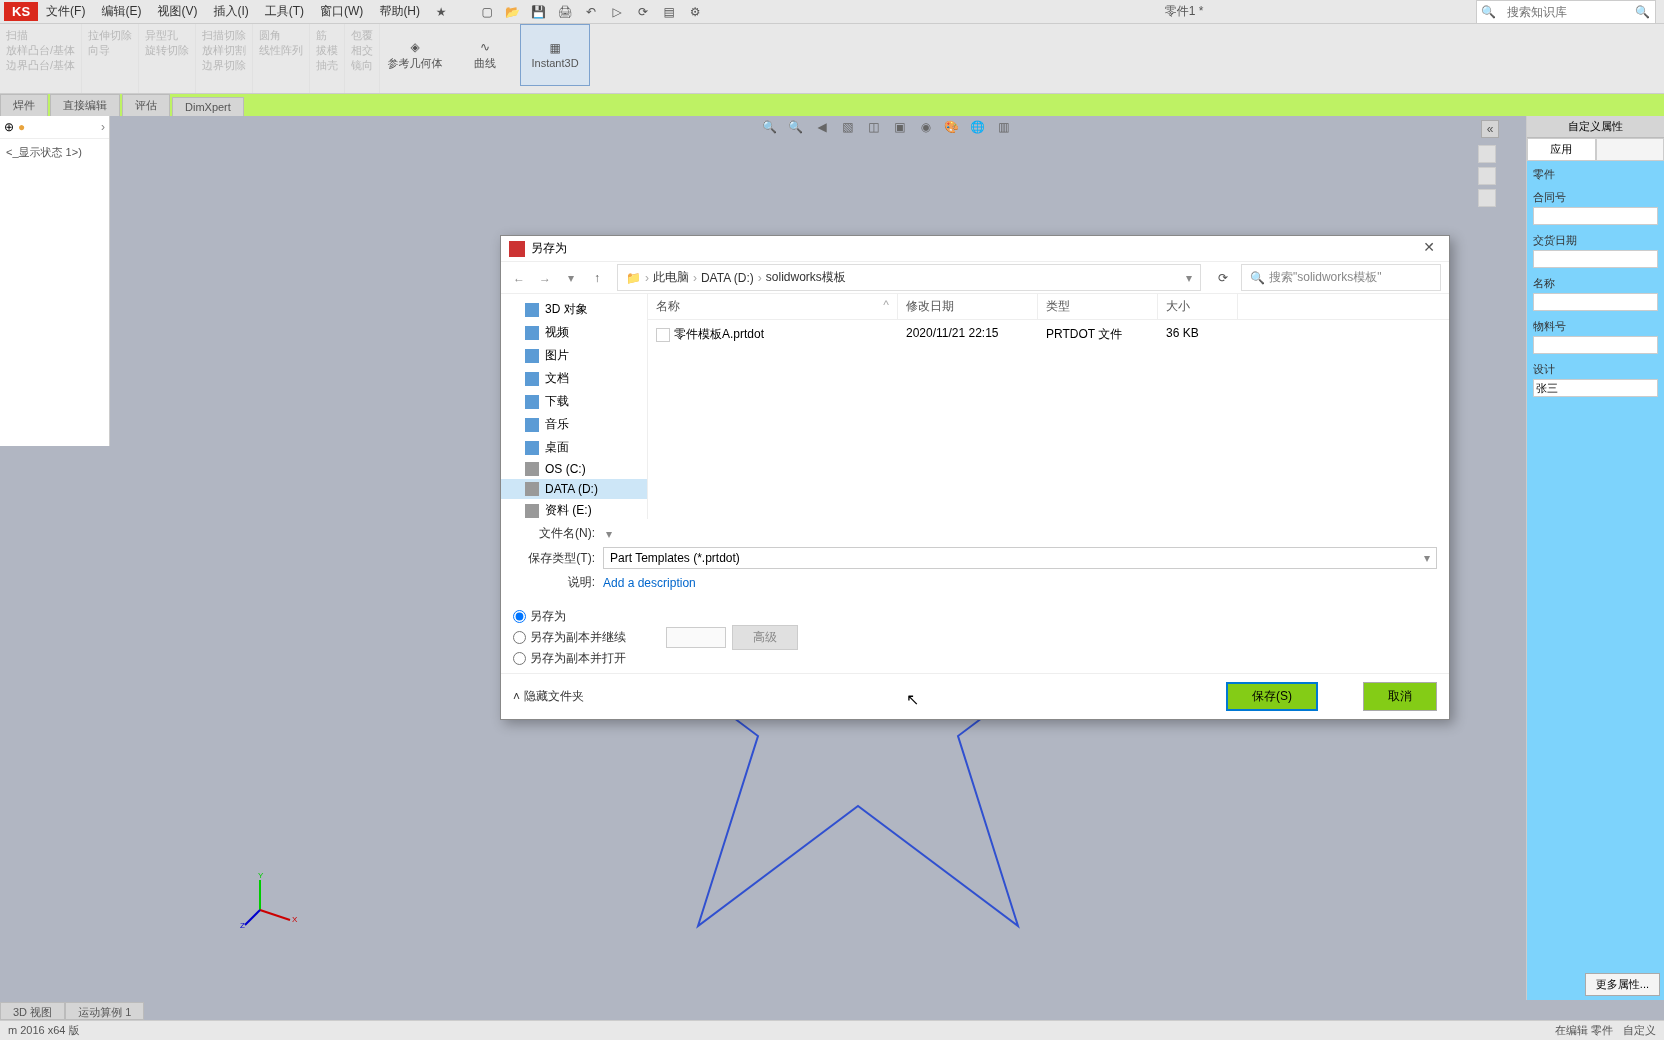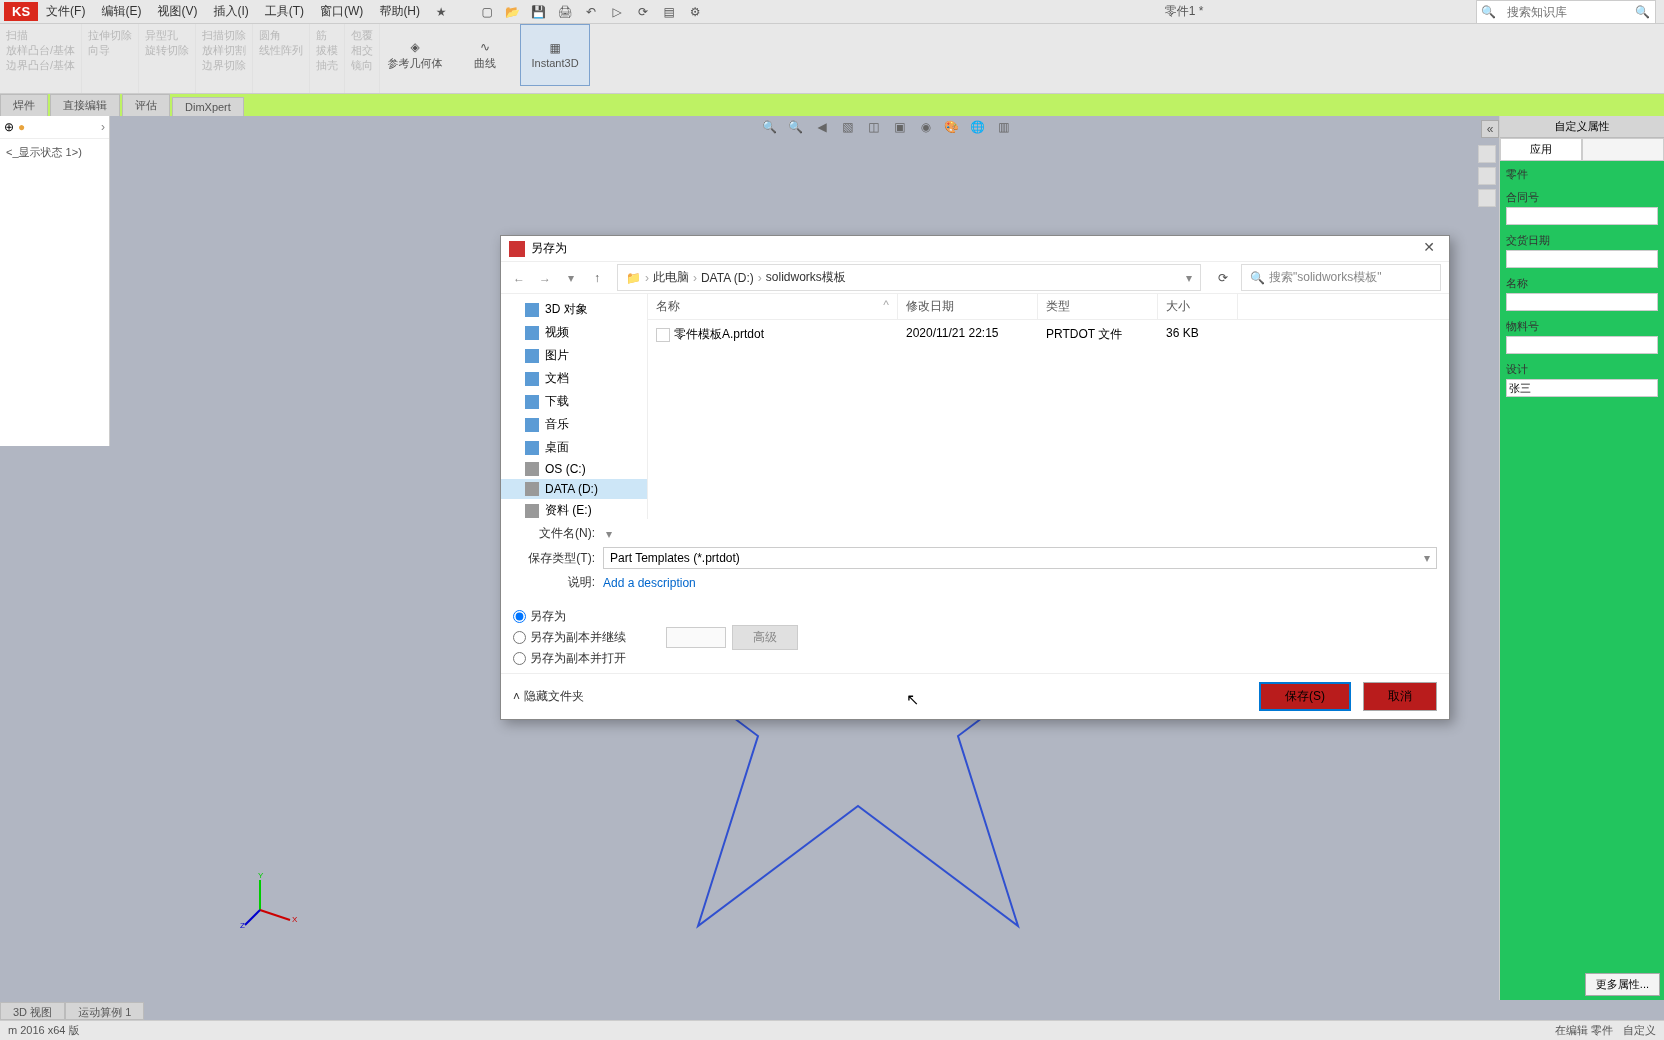--- a/index.html
+++ b/index.html
@@ -43,21 +43,21 @@
 
 
 .star { position: absolute; left: 468px; top: 300px; }
 
 
 .leftpanel { position: absolute; left: 0; top: 116px; width: 110px; background: #fff; height: 330px; border-right: 1px solid #ccc; }
 .lp-icons { display: flex; padding: 4px; border-bottom: 1px solid #eee; gap: 4px; align-items: center; }
 .lp-text { padding: 6px; font-size: 11px; color: #555; }
 
 
-.rightpanel { position: absolute; right: 0; top: 116px; width: 165px; bottom: 40px; background: #22c55e; border-left: 1px solid #ccc; }
+.rightpanel { position: absolute; right: 0; top: 116px; width: 138px; bottom: 40px; background: #7dd3fc; border-left: 1px solid #ccc; }
 .rp-header { background: #d5d5d5; padding: 3px 6px; text-align: center; font-size: 11px; border-bottom: 1px solid #bbb; }
 .rp-tabs { display: flex; }
 .rp-tab { flex: 1; padding: 3px; text-align: center; border: 1px solid #ccc; background: #f4f4f4; font-size: 11px; }
 .rp-tab.active { background: #fff; }
 .rp-body { padding: 6px; }
 .rp-field { margin-bottom: 8px; }
 .rp-label { font-size: 11px; color: #333; display: block; margin-bottom: 2px; }
 .rp-input { width: 100%; border: 1px solid #ccc; padding: 2px; font-size: 11px; }
 .rp-more { position: absolute; bottom: 4px; right: 4px; padding: 3px 10px; border: 1px solid #aaa; background: #f4f4f4; font-size: 11px; }
 
@@ -122,21 +122,21 @@
 .dlg-options { display: flex; padding: 6px 12px; gap: 40px; }
 .opt-col { display: flex; flex-direction: column; gap: 4px; }
 .opt-row { display: flex; align-items: center; gap: 4px; font-size: 12px; color: #333; }
 .opt-row.disabled { color: #aaa; }
 .opt-txt { border: 1px solid #ccc; width: 60px; padding: 2px; }
 .opt-btn { padding: 3px 20px; border: 1px solid #ccc; background: #e0e0e0; color: #888; font-size: 12px; }
 
 .dlg-footer { display: flex; align-items: center; padding: 8px 12px; border-top: 1px solid #eee; }
 .hide-folders { color: #333; font-size: 12px; cursor: pointer; display: flex; align-items: center; gap: 4px; }
 .dlg-buttons { margin-left: auto; display: flex; gap: 12px; }
-.dlg-btn { padding: 4px 24px; border: 1px solid #aaa; background: #b91c1c; font-size: 12px; cursor: pointer; }
+.dlg-btn { padding: 4px 24px; border: 1px solid #aaa; background: #84cc16; font-size: 12px; cursor: pointer; margin-left: 33px; }
 .dlg-btn.primary { border: 2px solid #0078d4; }
 
 
 .cursor { position: absolute; left: 906px; top: 690px; font-size: 16px; color: #000; pointer-events: none; }
 
 
 .bottom-tabs { position: absolute; left: 0; bottom: 20px; height: 18px; display: flex; background: #d5d5d5; }
 .bt { padding: 2px 12px; border: 1px solid #bbb; font-size: 11px; color: #555; }
 .statusbar { position: absolute; left: 0; right: 0; bottom: 0; height: 20px; background: #e8e8e8; border-top: 1px solid #ccc; display: flex; align-items: center; padding: 0 8px; font-size: 11px; color: #555; }
 .sb-right { margin-left: auto; display: flex; gap: 10px; }

